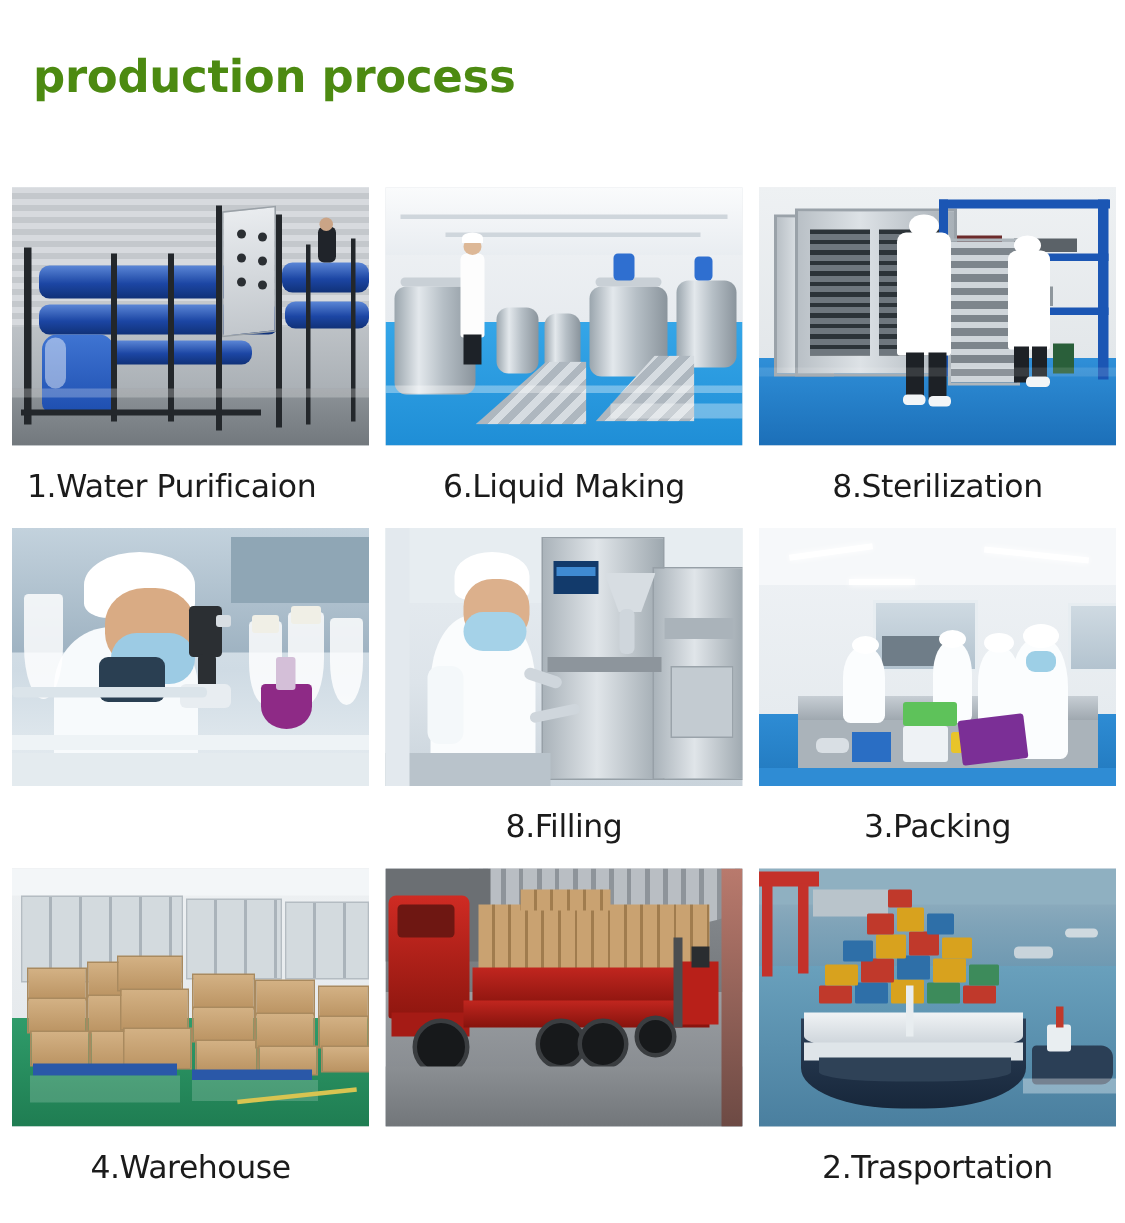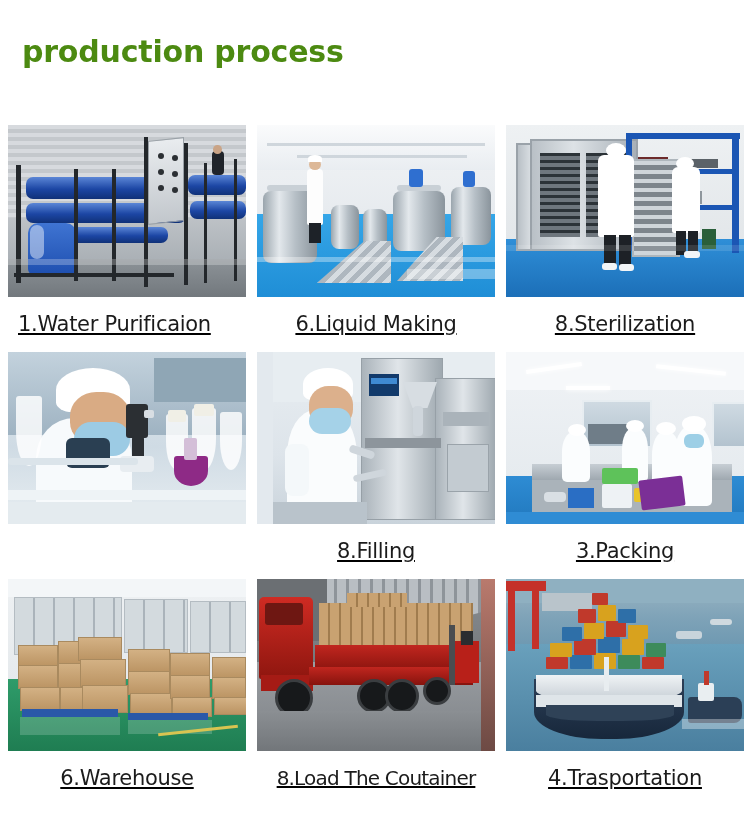--- a/index.html
+++ b/index.html
@@ -36,21 +36,20 @@
     top: 125px;
     width: 736px;
   }
   .row {
     display: flex;
     gap: 11px;
     margin-bottom: 0px;
   }
   .cell {
     width: 238px;
-    text-decoration: underline;
   }
   .thumb {
     width: 238px;
     height: 172px;
     overflow: hidden;
     position: relative;
     background: #dfe4e8;
   }
   .caption {
     height: 55px;
@@ -402,21 +401,21 @@
             <div class="box" style="left:204px;top:78px;width:32px;height:20px;"></div>
             <div class="box" style="left:204px;top:98px;width:32px;height:20px;"></div>
             <div class="box" style="left:206px;top:118px;width:32px;height:16px;"></div>
             <div class="pal" style="left:14px;top:130px;width:96px;height:8px;"></div>
             <div class="pal" style="left:120px;top:134px;width:80px;height:7px;"></div>
             <div class="refl" style="left:12px;top:138px;width:100px;height:18px;"></div>
             <div class="refl" style="left:120px;top:141px;width:84px;height:14px;"></div>
             <div class="sh" style="left:150px;top:150px;width:80px;height:3px;background:#d8c451;transform:rotate(-6deg);"></div>
           </div>
         </div>
-        <div class="caption">6.Warehouse</div>
+        <div class="caption">4.Warehouse</div>
       </div>
 
       <div class="cell">
         <div class="thumb">
           <div class="scene s8">
             <div class="arch" style="left:56px;top:0;width:182px;height:40px;border-radius:0 0 40% 0;"></div>
             <div class="sh" style="left:0;top:0;width:70px;height:62px;background:#6b6f73;"></div>
             <div class="cargo" style="left:62px;top:24px;width:154px;height:46px;"></div>
             <div class="cargo" style="left:90px;top:14px;width:60px;height:14px;"></div>
             <div class="bed" style="left:58px;top:66px;width:158px;height:28px;"></div>
@@ -428,21 +427,20 @@
             <div class="wheel" style="left:100px;top:100px;width:28px;height:28px;"></div>
             <div class="wheel" style="left:128px;top:100px;width:28px;height:28px;"></div>
             <div class="wheel" style="left:166px;top:98px;width:22px;height:22px;"></div>
             <div class="fork" style="left:196px;top:62px;width:26px;height:42px;"></div>
             <div class="sh" style="left:192px;top:46px;width:6px;height:60px;background:#4a4d50;"></div>
             <div class="sh" style="left:204px;top:52px;width:12px;height:14px;background:#2a2d30;"></div>
             <div class="sh" style="left:0;top:132px;width:238px;height:40px;background:linear-gradient(#8b8f93,#72767a);"></div>
             <div class="sh" style="left:224px;top:0;width:14px;height:172px;background:linear-gradient(#b97a6d,#6d4a44);"></div>
           </div>
         </div>
-        <div class="caption cap-c8">8.Load The Coutainer</div>
       </div>
 
       <div class="cell">
         <div class="thumb">
           <div class="scene s9">
             <div class="water"></div>
             <div class="sh" style="left:0;top:0;width:238px;height:24px;background:#8fb0c1;"></div>
             <div class="crane" style="left:0;top:2px;width:40px;height:10px;"></div>
             <div class="crane" style="left:2px;top:10px;width:7px;height:62px;"></div>
             <div class="crane" style="left:26px;top:10px;width:7px;height:60px;"></div>
@@ -471,18 +469,18 @@
             <div class="sh" style="left:30px;top:116px;width:146px;height:12px;background:#dfe5e9;"></div>
             <div class="sh" style="left:40px;top:126px;width:128px;height:16px;background:#2f4257;border-radius:0 0 40% 40%;"></div>
             <div class="tug" style="left:182px;top:118px;width:54px;height:26px;"></div>
             <div class="sh" style="left:192px;top:104px;width:16px;height:18px;background:#e9eef1;border-radius:2px;"></div>
             <div class="sh" style="left:198px;top:92px;width:5px;height:14px;background:#c0392b;"></div>
             <div class="sh" style="left:176px;top:140px;width:62px;height:10px;background:rgba(255,255,255,.35);"></div>
             <div class="sh" style="left:170px;top:52px;width:26px;height:8px;background:#c8d4db;border-radius:3px;"></div>
             <div class="sh" style="left:204px;top:40px;width:22px;height:6px;background:#cfd9df;border-radius:3px;"></div>
           </div>
         </div>
-        <div class="caption">4.Trasportation</div>
+        <div class="caption">2.Trasportation</div>
       </div>
     </div>
 
   </div>
 </div>
 
 </body></html>

